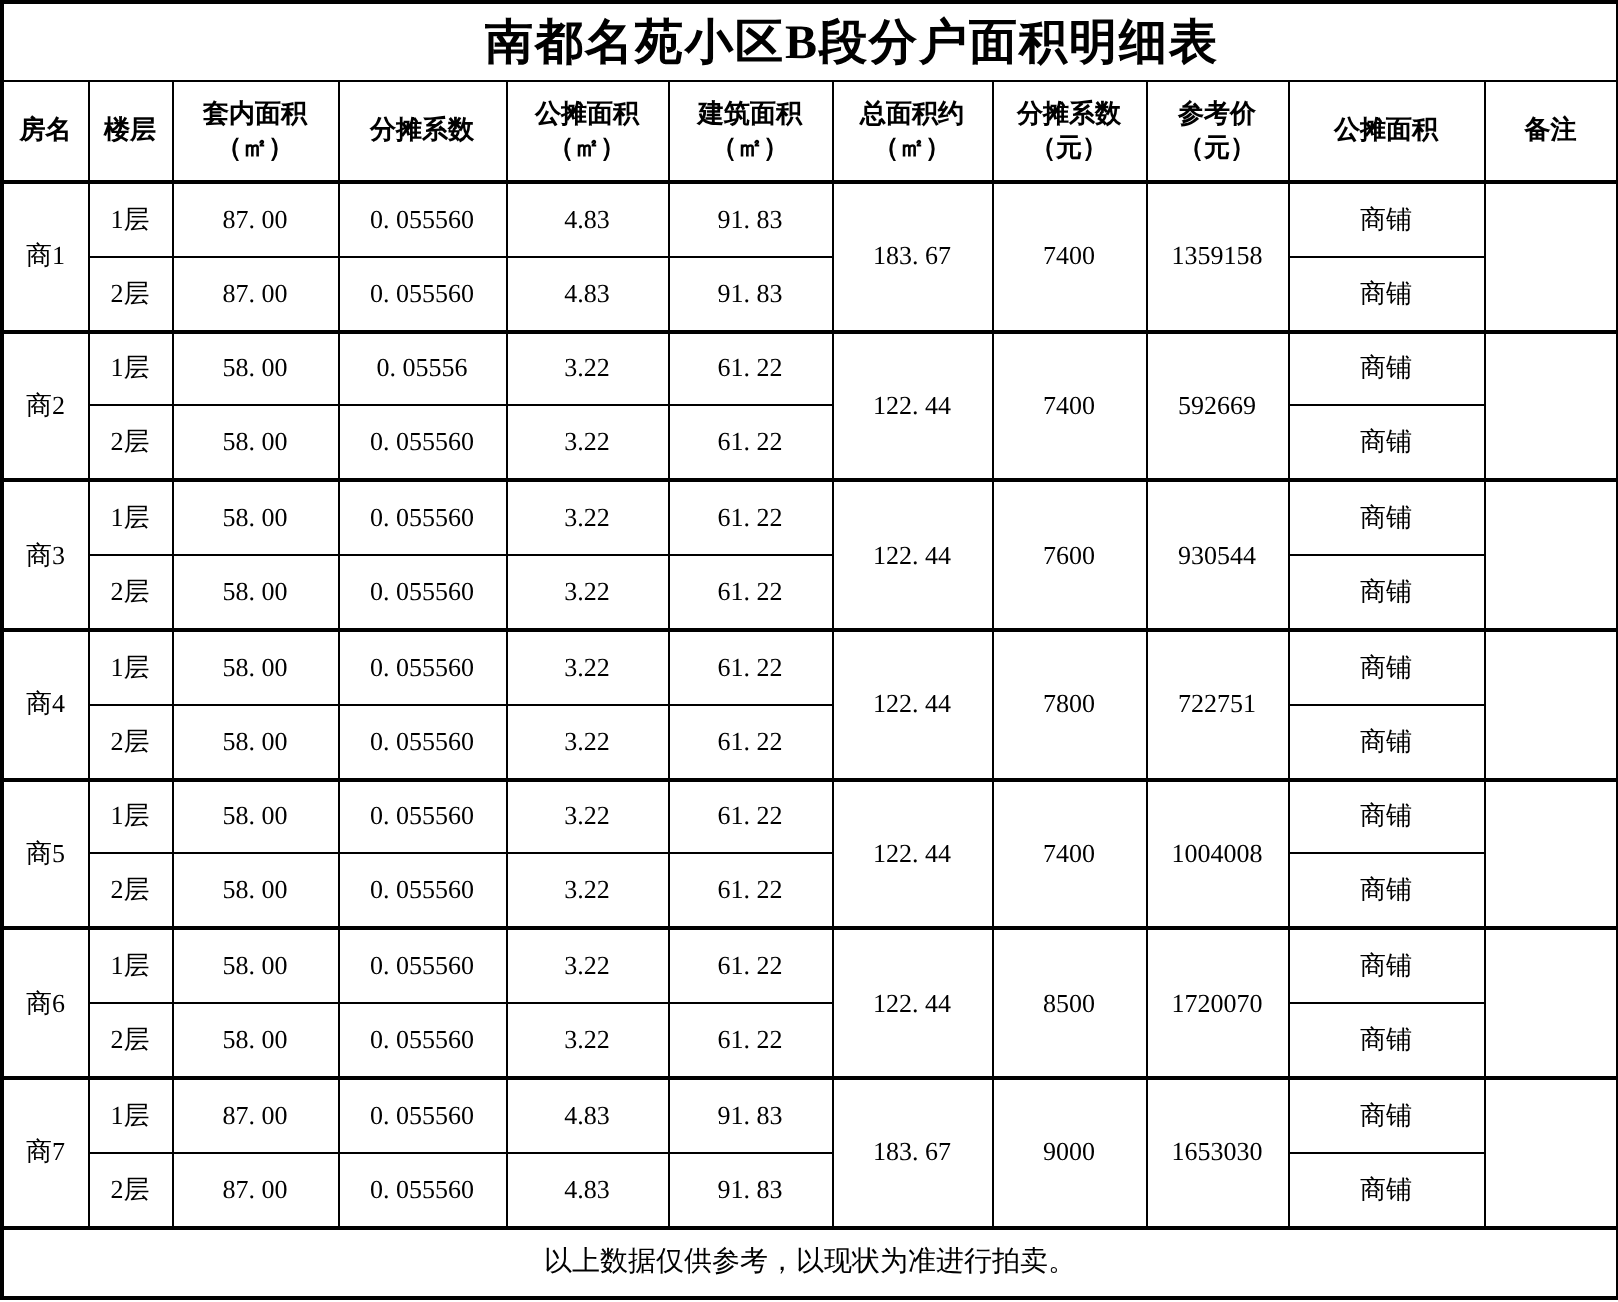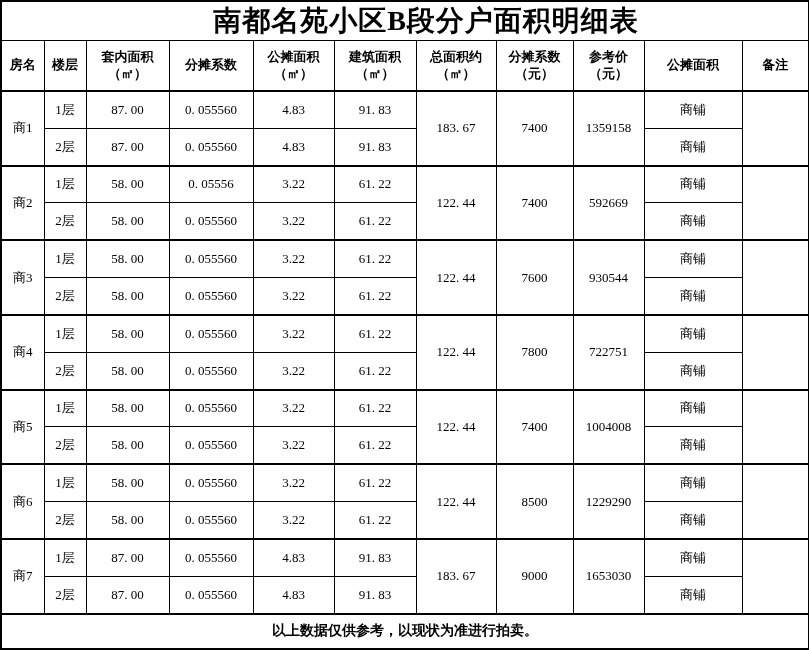--- a/index.html
+++ b/index.html
@@ -15,42 +15,42 @@
   .sheet td, .sheet th {
     border:1px solid #000;
     text-align:center;
     vertical-align:middle;
     padding:0 2px;
     overflow:hidden;
     font-weight:normal;
   }
   tr.title-row td {
     height:38px;
-    font-size:28px;
+    font-size:24px;
     font-weight:bold;
     letter-spacing:1px;
     border-bottom:1px solid #000;
     padding-left:44px;
   }
   tr.header-row th {
     height:48px;
     font-size:13px;
     font-weight:bold;
     white-space:pre-line;
     line-height:1.25;
   }
   tr.data-row { height:37px; }
   tr.data-row td { font-size:13px; }
   tr.block-start td { border-top:2px solid #000; }
   td.big-coeff { font-size:18px; }
   tr.footer-row td {
     height:33px;
     border-top:2px solid #000;
     font-size:14px;
-    font-weight:bold;
+    font-weight:normal;
   }
 </style>
 </head>
 <body>
 
 <table class="sheet">
   <colgroup>
     <col style="width:43px">
       <col style="width:42px">
       <col style="width:83px">
@@ -201,21 +201,21 @@
 
   <tr class="data-row block-start">
     <td rowspan="2">商6</td>
     <td>1层</td>
     <td>58. 00</td>
     <td>0. 055560</td>
     <td>3.22</td>
     <td>61. 22</td>
     <td rowspan="2">122. 44</td>
     <td rowspan="2">8500</td>
-    <td rowspan="2">1229290</td>
+    <td rowspan="2">1720070</td>
     <td>商铺</td>
     <td rowspan="2"></td>
   </tr>
   <tr class="data-row">
     <td>2层</td>
     <td>58. 00</td>
     <td>0. 055560</td>
     <td>3.22</td>
     <td>61. 22</td>
     <td>商铺</td>

